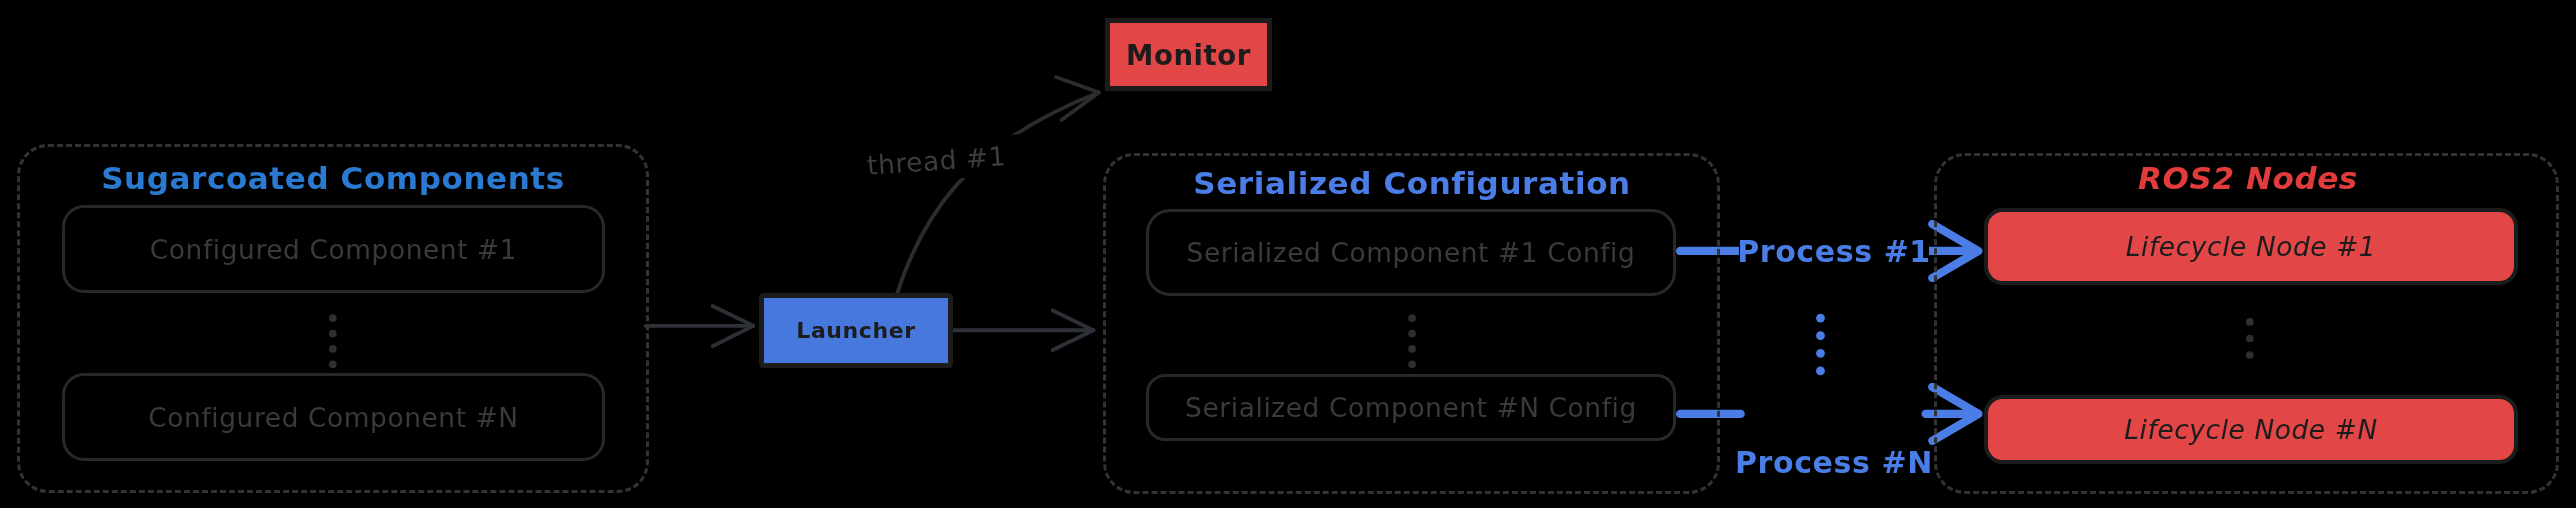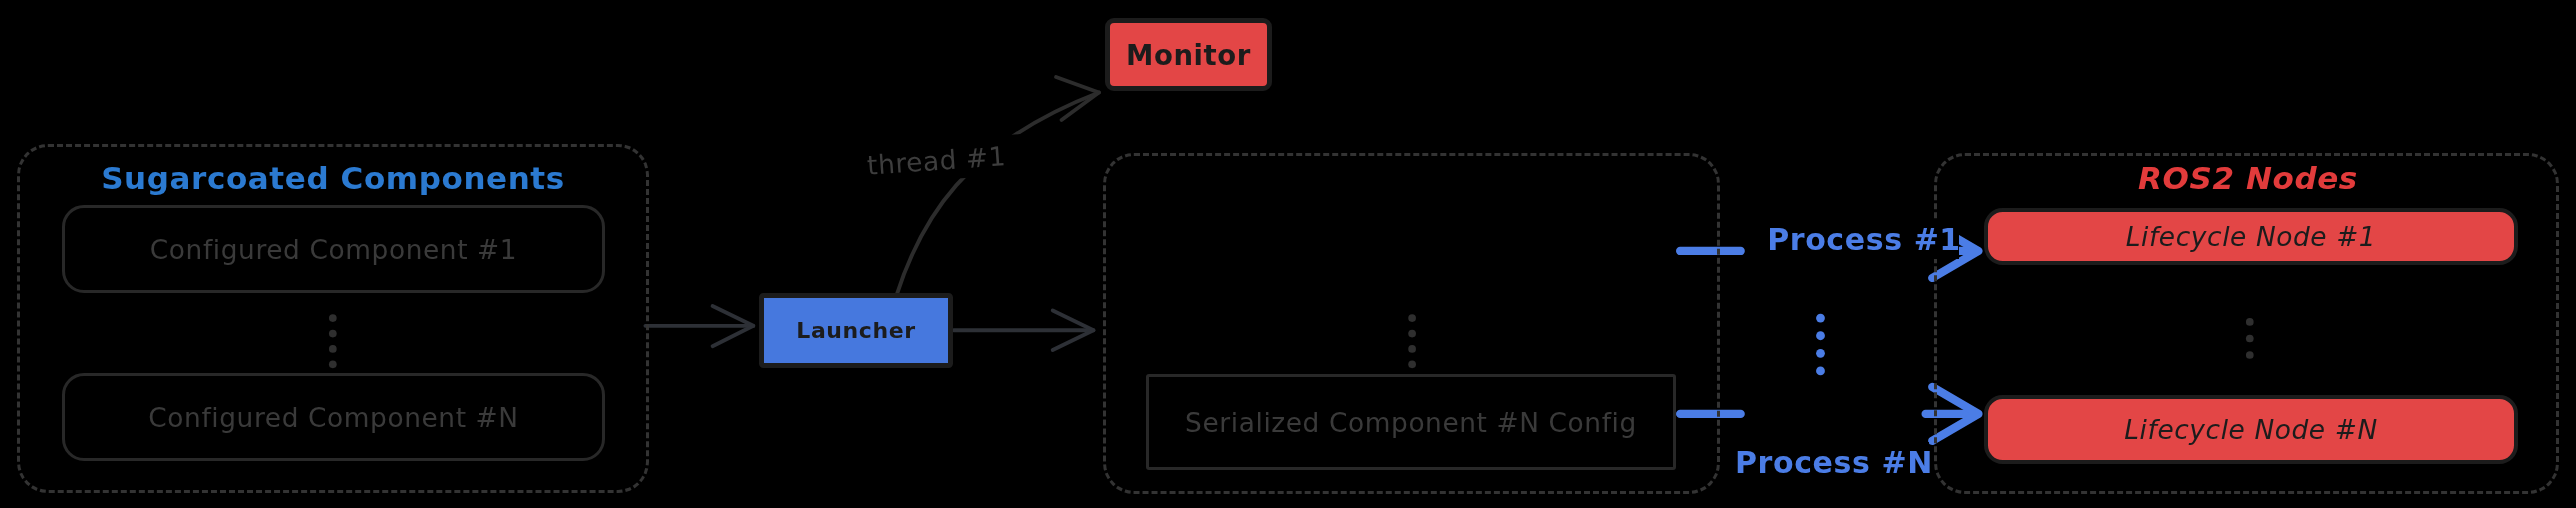--- a/index.html
+++ b/index.html
@@ -40,21 +40,21 @@
   .innerbox{
     position:absolute;border:3.9px solid var(--boxline);border-radius:22px;z-index:3;
     display:flex;align-items:center;justify-content:center;
     font-size:26.4px;color:var(--dimtext);letter-spacing:0.6px;white-space:nowrap;
   }
   .fillbox{
     position:absolute;border:5px solid var(--darklabel);z-index:4;
     display:flex;align-items:center;justify-content:center;
     font-size:22px;color:var(--darklabel);font-weight:bold;letter-spacing:0.6px;white-space:nowrap;
   }
-  .fill-red{background:var(--red);border-radius:9px;}
+  .fill-red{background:var(--red);border-radius:0;}
   .fill-red-round{background:var(--red);border-radius:18.7px;border-width:4.4px;font-weight:normal;font-style:italic;font-size:26.4px;}
   .fill-blue{background:var(--launcher);border-radius:4.4px;}
   .edge-label{
     position:absolute;z-index:5;display:flex;align-items:center;justify-content:center;
     white-space:nowrap;
   }
   .thread-label{
     background:var(--bg);color:var(--threadtext);font-size:26.4px;letter-spacing:0.6px;
     transform:rotate(-4deg);
   }
@@ -124,24 +124,26 @@
   <div class="group" style="left:16.5px;top:144px;width:632px;height:349px;"></div>
   <div class="group-title t-blue1" style="left:74px;top:160px;width:518px;">Sugarcoated Components</div>
   <div class="innerbox" style="left:62px;top:205px;width:543px;height:88px;">Configured Component #1</div>
   <div class="innerbox" style="left:62px;top:373px;width:543px;height:88px;">Configured Component #N</div>
 
   <div class="fillbox fill-blue" style="left:759px;top:293px;width:194px;height:75px;">Launcher</div>
   <div class="fillbox fill-red" style="left:1105px;top:18px;width:167px;height:73px;font-size:27.5px;">Monitor</div>
   <div class="edge-label thread-label" style="left:851px;top:140px;width:171px;height:40px;">thread #1</div>
 
   <div class="group" style="left:1103px;top:153px;width:617px;height:341px;"></div>
-  <div class="innerbox" style="left:1146px;top:374px;width:530px;height:96px;border-radius:3px;">Serialized Component #N Config</div>
+  <div class="group-title t-blue2" style="left:1153px;top:165px;width:518px;">Serialized Configuration</div>
+  <div class="innerbox" style="left:1146px;top:209px;width:530px;height:87px;border-radius:24px;">Serialized Component #1 Config</div>
+  <div class="innerbox" style="left:1146px;top:374px;width:530px;height:67px;border-radius:19px;">Serialized Component #N Config</div>
 
-  <div class="edge-label process-label" style="left:1739px;top:219px;width:190px;height:40px;margin-left:30px;">Process #1</div>
+  <div class="edge-label process-label" style="left:1739px;top:231px;width:190px;height:40px;">Process #1</div>
   <div class="edge-label process-label" style="left:1739px;top:394px;width:190px;height:40px;margin-top:48px;">Process #N</div>
 
   <div class="group" style="left:1934px;top:153px;width:625px;height:341px;"></div>
   <div class="group-title t-red" style="left:1989px;top:160px;width:518px;">ROS2 Nodes</div>
-  <div class="fillbox fill-red-round" style="left:1984px;top:208px;width:534px;height:57px;">Lifecycle Node #1</div>
+  <div class="fillbox fill-red-round" style="left:1984px;top:208px;width:534px;height:77px;">Lifecycle Node #1</div>
   <div class="fillbox fill-red-round" style="left:1984px;top:373px;width:534px;height:69px;margin-top:22px;">Lifecycle Node #N</div>
 
 </div>
 
 
 </body></html>

